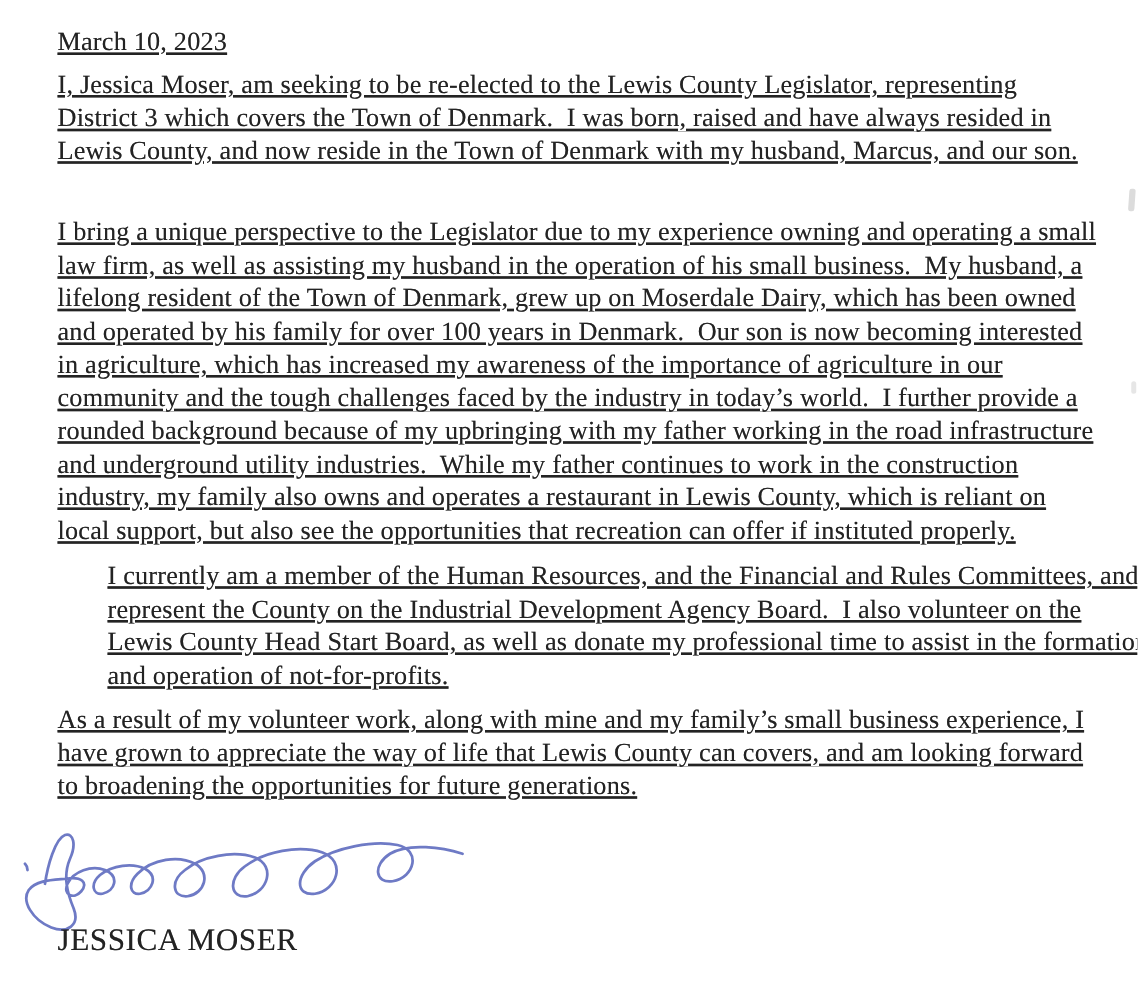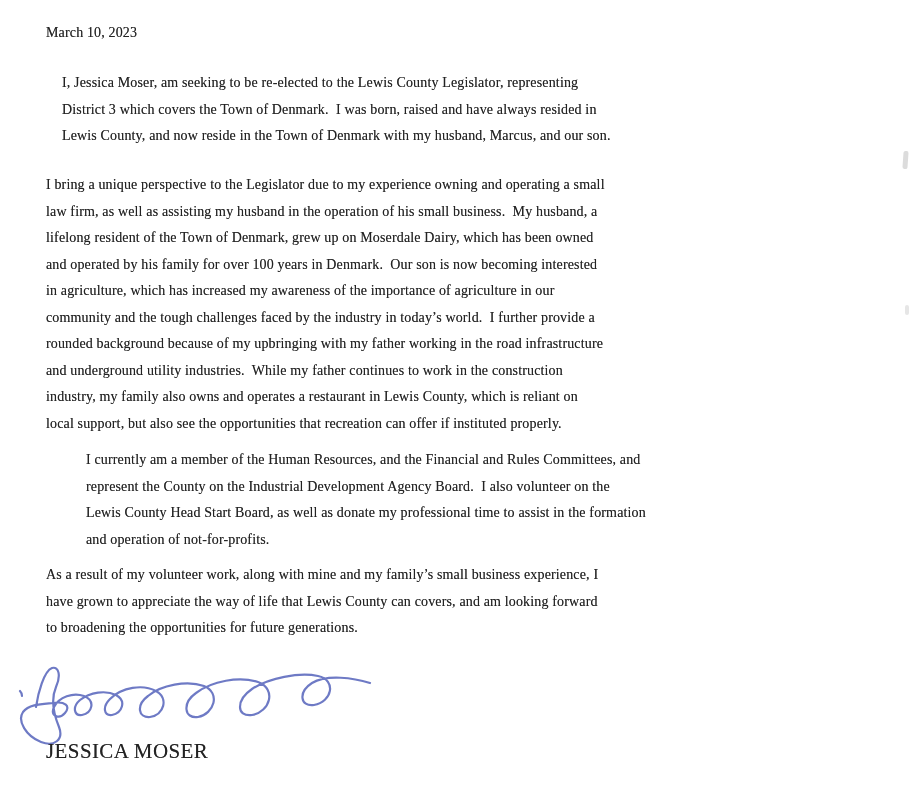--- a/index.html
+++ b/index.html
@@ -13,41 +13,42 @@
     height: 786px;
     background: #ffffff;
     overflow: hidden;
     font-family: "Liberation Serif", "DejaVu Serif", serif;
     color: #232323;
   }
   .textblock {
     position: absolute;
     left: 46px;
     white-space: pre;
-    font-size: 14px;
+    font-size: 21px;
     line-height: 26.5px;
     letter-spacing: 0.15px;
     text-shadow: 0 0 0.5px rgba(40, 40, 40, 0.55);
+    text-decoration: underline;
   }
   #date-block   { top: 20px; }
-  #paragraph-1  { top: 70px; margin-left: 16px; }
+  #paragraph-1  { top: 54px; }
   #paragraph-2  { top: 172px; }
   #paragraph-3  { top: 447px; margin-left: 40px; }
   #paragraph-4  { top: 562px; }
   .signature-svg {
     position: absolute;
     left: 8px;
     top: 655px;
   }
   .signature-name {
     position: absolute;
     left: 46px;
     top: 739px;
     white-space: pre;
-    font-size: 21px;
+    font-size: 25px;
     letter-spacing: 0.4px;
     text-shadow: 0 0 0.5px rgba(40, 40, 40, 0.55);
   }
   .scan-artifact {
     position: absolute;
     background: #dcdcdc;
     border-radius: 2px;
   }
   #artifact-1 { left: 903px; top: 151px; width: 5px; height: 18px; transform: rotate(4deg); }
   #artifact-2 { left: 905px; top: 305px; width: 4px; height: 10px; opacity: 0.7; }

